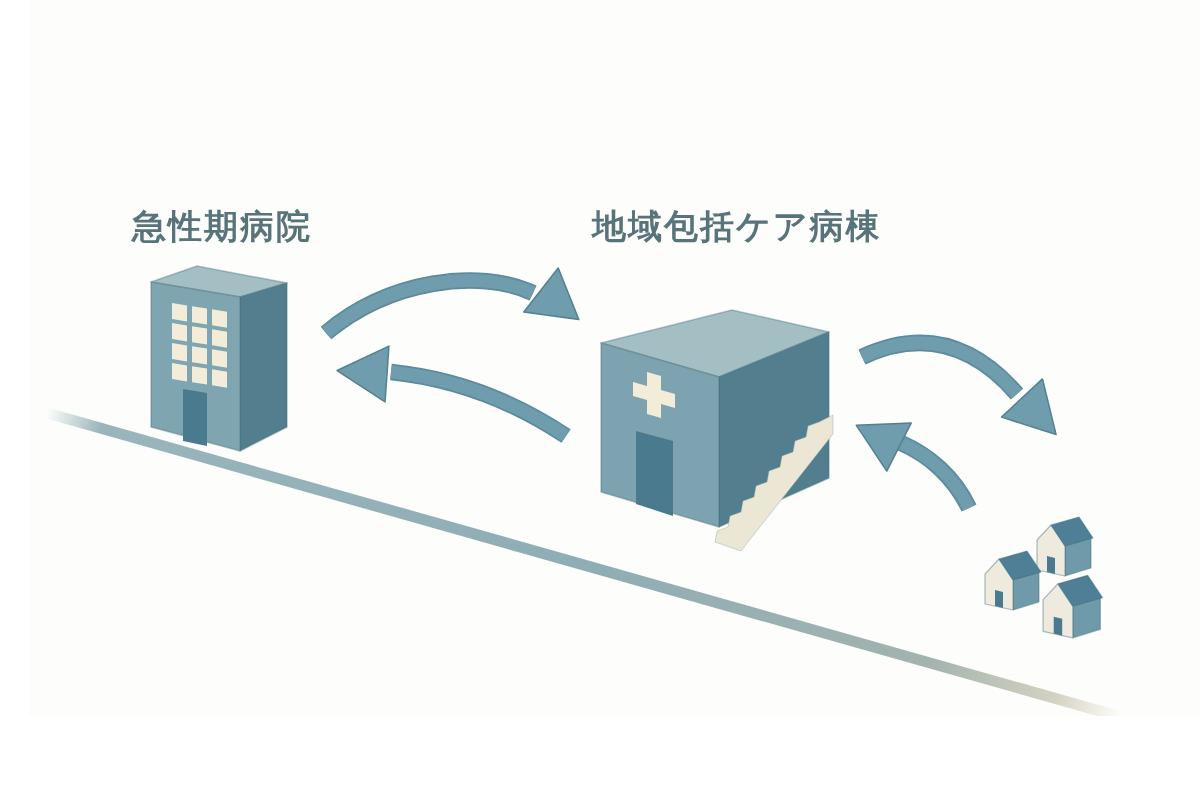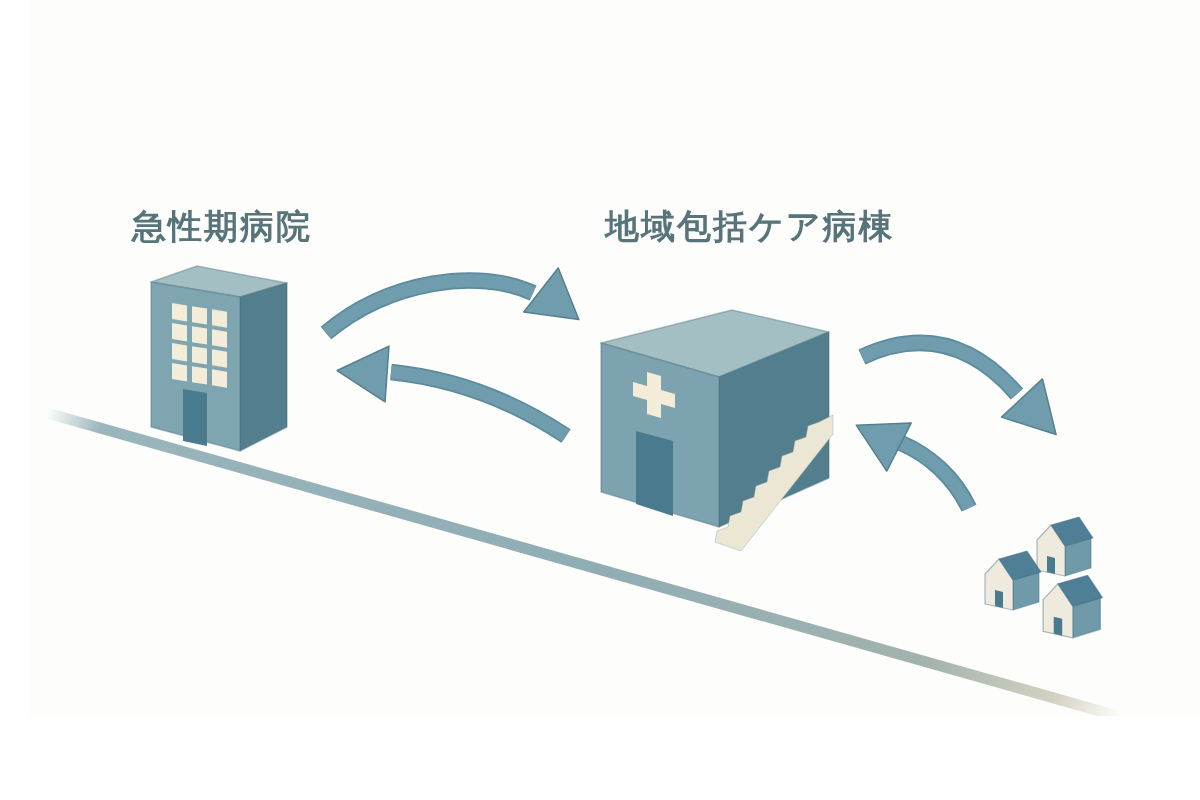--- a/index.html
+++ b/index.html
@@ -15,21 +15,21 @@
   .node-label{
     position:absolute;
     font-size:34px;
     font-weight:600;
     letter-spacing:2px;
     color:#57747a;
     white-space:nowrap;
     user-select:none;
   }
   #label-acute{left:103px;top:204px;}
-  #label-ward{left:576px;top:204px;}
+  #label-ward{left:563px;top:204px;}
   #label-home{left:981px;top:456px;color:#4a6c99;}
 </style>
 </head>
 <body>
 
 <div class="stage">
 
   <svg width="1200" height="800" viewBox="0 0 1200 800">
     <defs>
       <linearGradient id="lineGrad" gradientUnits="userSpaceOnUse" x1="18" y1="413" x2="1092" y2="717">

